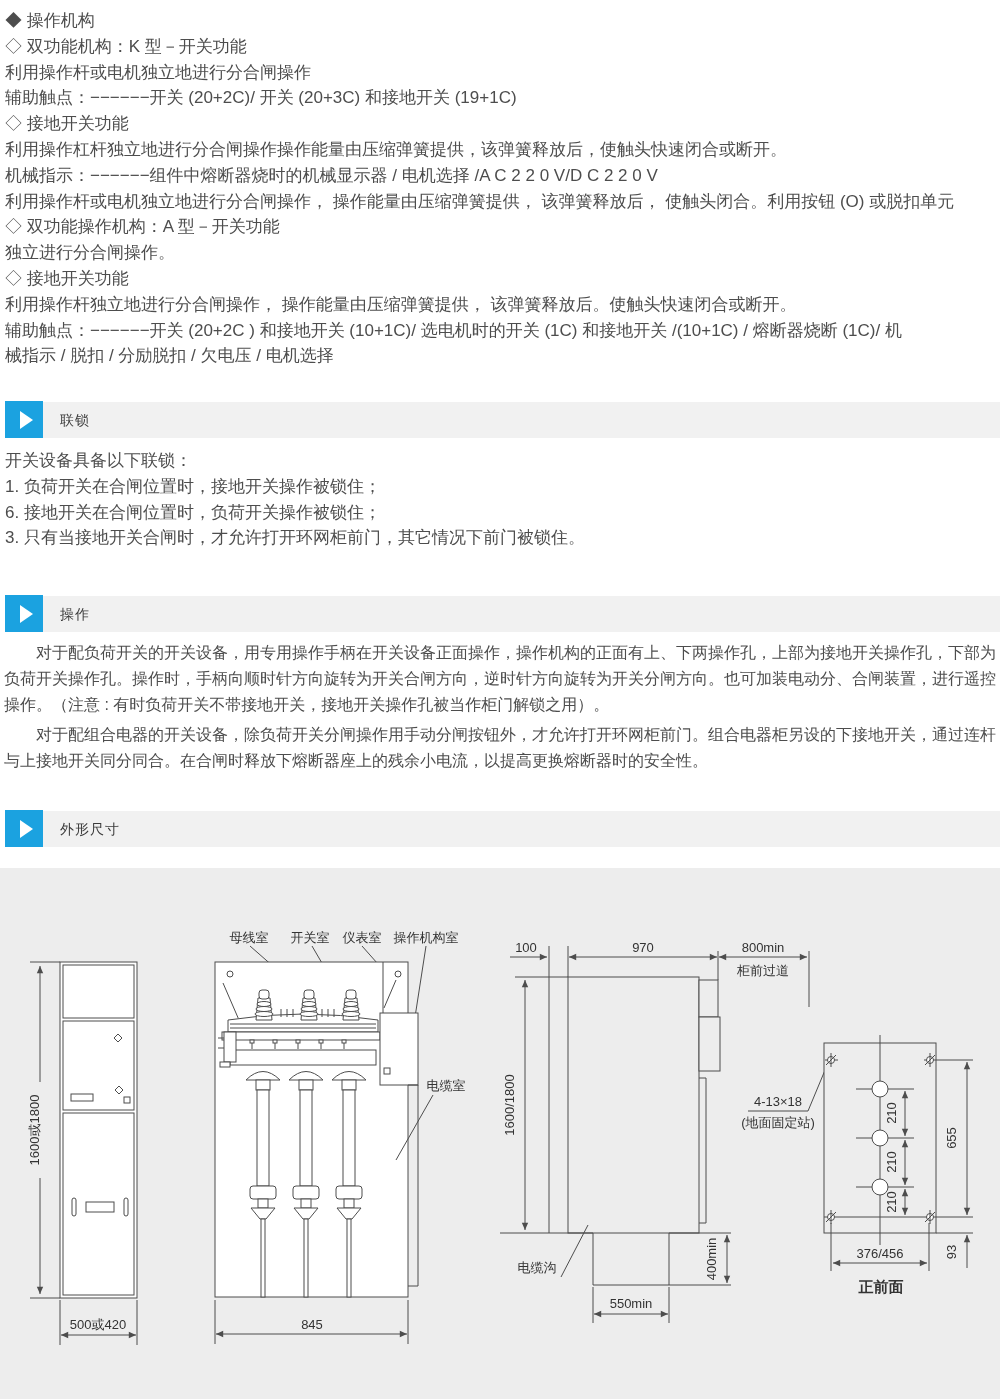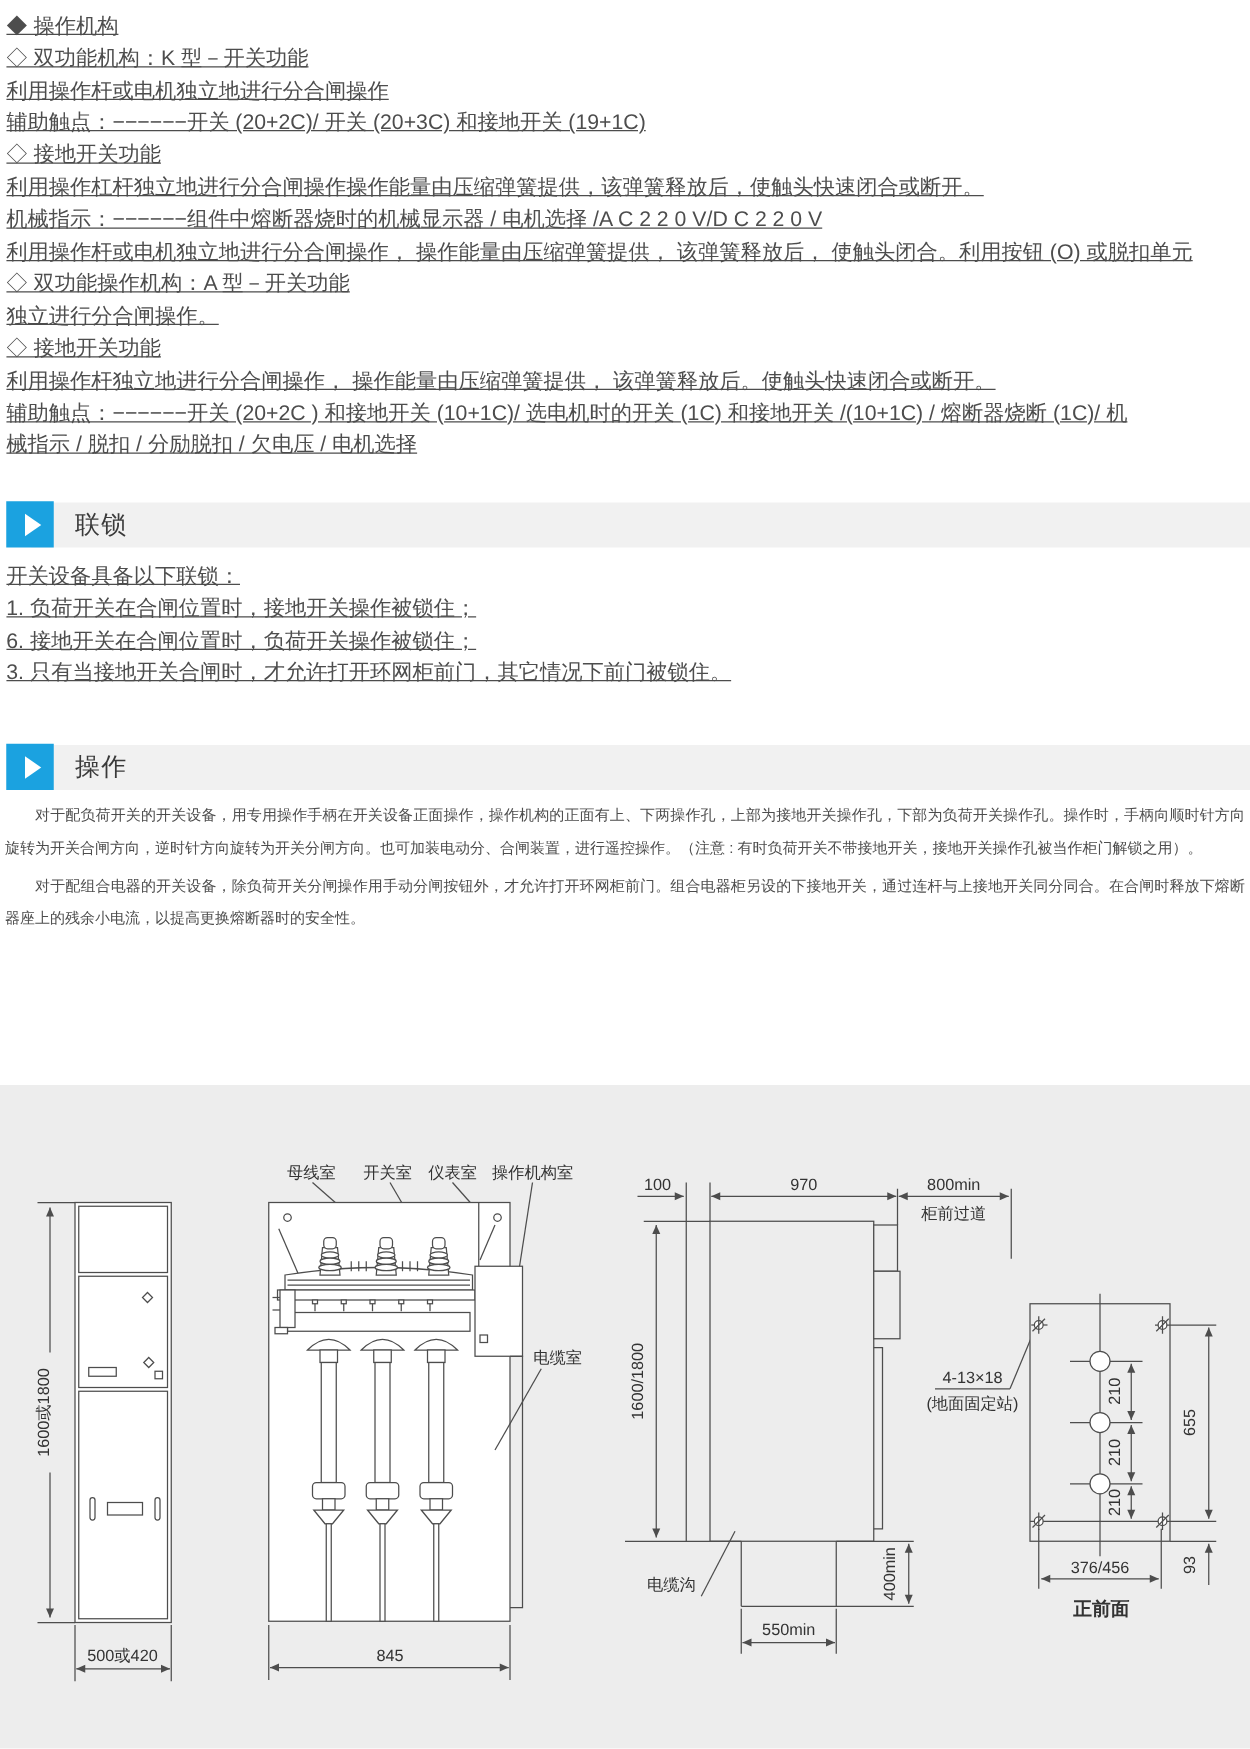--- a/index.html
+++ b/index.html
@@ -1,28 +1,28 @@
 <!DOCTYPE html>
 <html><head>
 <meta charset="utf-8">
 <style>
   html,body{margin:0;padding:0;background:#fff;}
   .page{position:relative;width:1000px;height:1399px;background:#fff;overflow:hidden;
         font-family:"Liberation Sans",sans-serif;color:#4d4d4d;}
   .textblock{position:absolute;left:5px;right:2px;font-size:17px;line-height:25.8px;color:#4d4d4d;}
-  .tline{white-space:nowrap;overflow:hidden;text-decoration:underline;}
+  .tline{white-space:nowrap;overflow:hidden;}
   .sec-header{position:absolute;left:5px;right:0;height:37px;}
   .sec-bar{position:absolute;left:20px;right:0;top:1px;bottom:0;background:#f1f1f1;}
   .sec-icon{position:absolute;left:0;top:0;width:38px;height:37px;background:#1ba2e0;
             display:flex;align-items:center;justify-content:center;}
   .tri{width:0;height:0;border-top:9px solid transparent;border-bottom:9px solid transparent;
        border-left:13px solid #ffffff;margin-left:4px;}
   .sec-title{position:absolute;left:55px;top:1px;height:36px;line-height:36px;
-             font-size:20px;color:#3a3a3a;letter-spacing:1px;}
-  .paras{position:absolute;left:4px;right:4px;font-size:12px;line-height:25.8px;
+             font-size:14px;color:#3a3a3a;letter-spacing:1px;}
+  .paras{position:absolute;left:4px;right:4px;font-size:16px;line-height:25.8px;
          text-align:justify;color:#4d4d4d;}
   .paras p{margin:0 0 5px 0;text-indent:2em;}
   .drawing-panel{position:absolute;left:0;top:868px;width:1000px;height:531px;background:#ededed;}
   svg .ln{stroke:#4d4d4d;stroke-width:1;fill:none;}
   svg .fw{stroke:#4d4d4d;stroke-width:1;fill:#ffffff;}
   svg .fe{stroke:#4d4d4d;stroke-width:1;fill:#ededed;}
   svg text{fill:#333;font-family:"Liberation Sans",sans-serif;font-size:13px;}
   svg .cap{font-size:15px;font-weight:600;}
 </style>
 </head>
@@ -68,20 +68,27 @@
         <span class="tri"></span>
       </div>
     <div class="sec-title">操作</div>
   </div>
 
   <div class="paras" style="top:640px">
     <p>对于配负荷开关的开关设备，用专用操作手柄在开关设备正面操作，操作机构的正面有上、下两操作孔，上部为接地开关操作孔，下部为负荷开关操作孔。操作时，手柄向顺时针方向旋转为开关合闸方向，逆时针方向旋转为开关分闸方向。也可加装电动分、合闸装置，进行遥控操作。（注意 : 有时负荷开关不带接地开关，接地开关操作孔被当作柜门解锁之用）。</p>
     <p>对于配组合电器的开关设备，除负荷开关分闸操作用手动分闸按钮外，才允许打开环网柜前门。组合电器柜另设的下接地开关，通过连杆与上接地开关同分同合。在合闸时释放下熔断器座上的残余小电流，以提高更换熔断器时的安全性。</p>
   </div>
 
+  <div class="sec-header" style="top:810px">
+    <div class="sec-bar"></div>
+    <div class="sec-icon">
+        <span class="tri"></span>
+      </div>
+    <div class="sec-title">外形尺寸</div>
+  </div>
 
   <div class="drawing-panel">
     <svg width="1000" height="531" viewBox="0 0 1000 531">
       <defs>
         <marker id="arr" viewBox="0 0 10 10" refX="9" refY="5" markerWidth="9" markerHeight="8" orient="auto-start-reverse">
             <path d="M0,1 L9,5 L0,9 z" fill="#4d4d4d"></path>
           </marker>
       </defs>
 
       <g>

